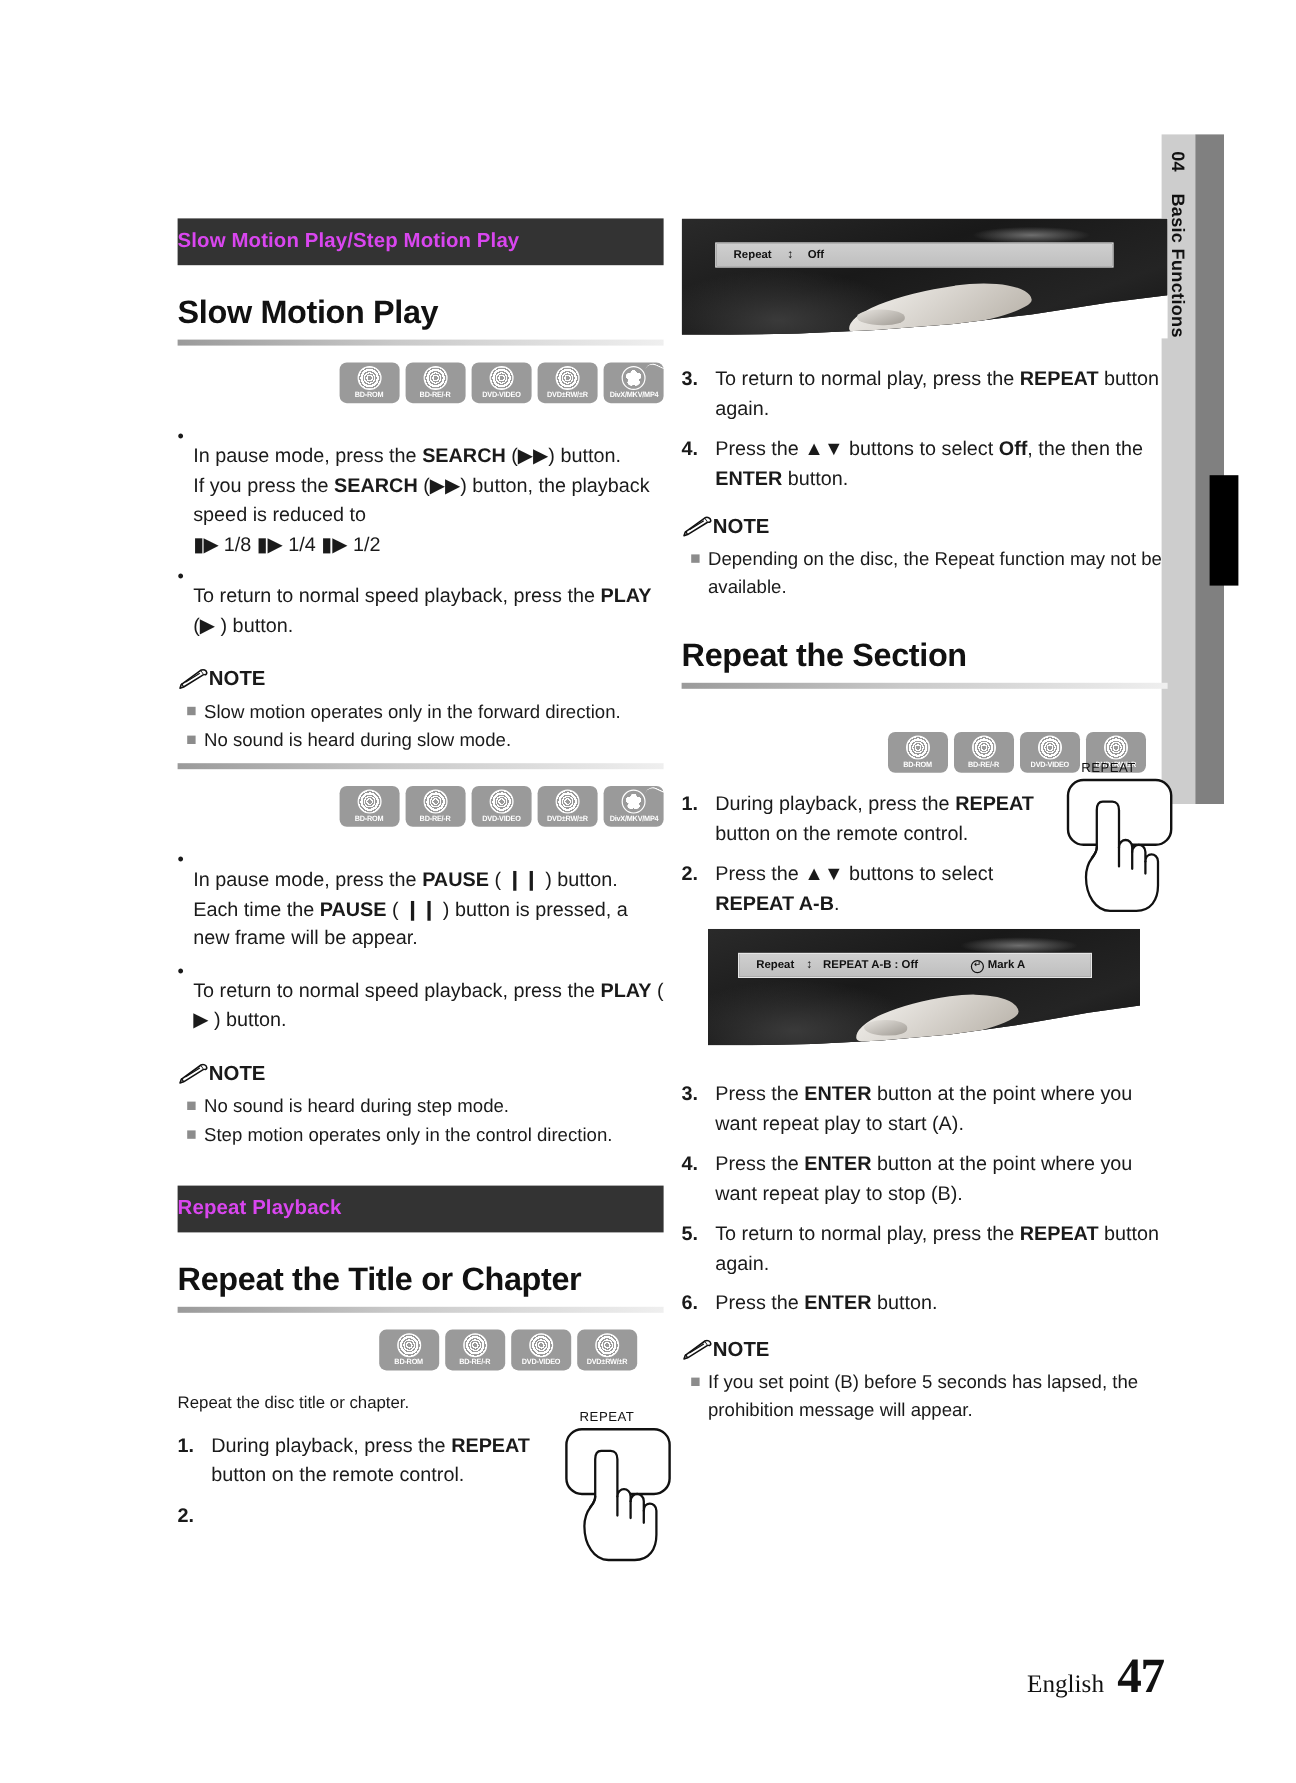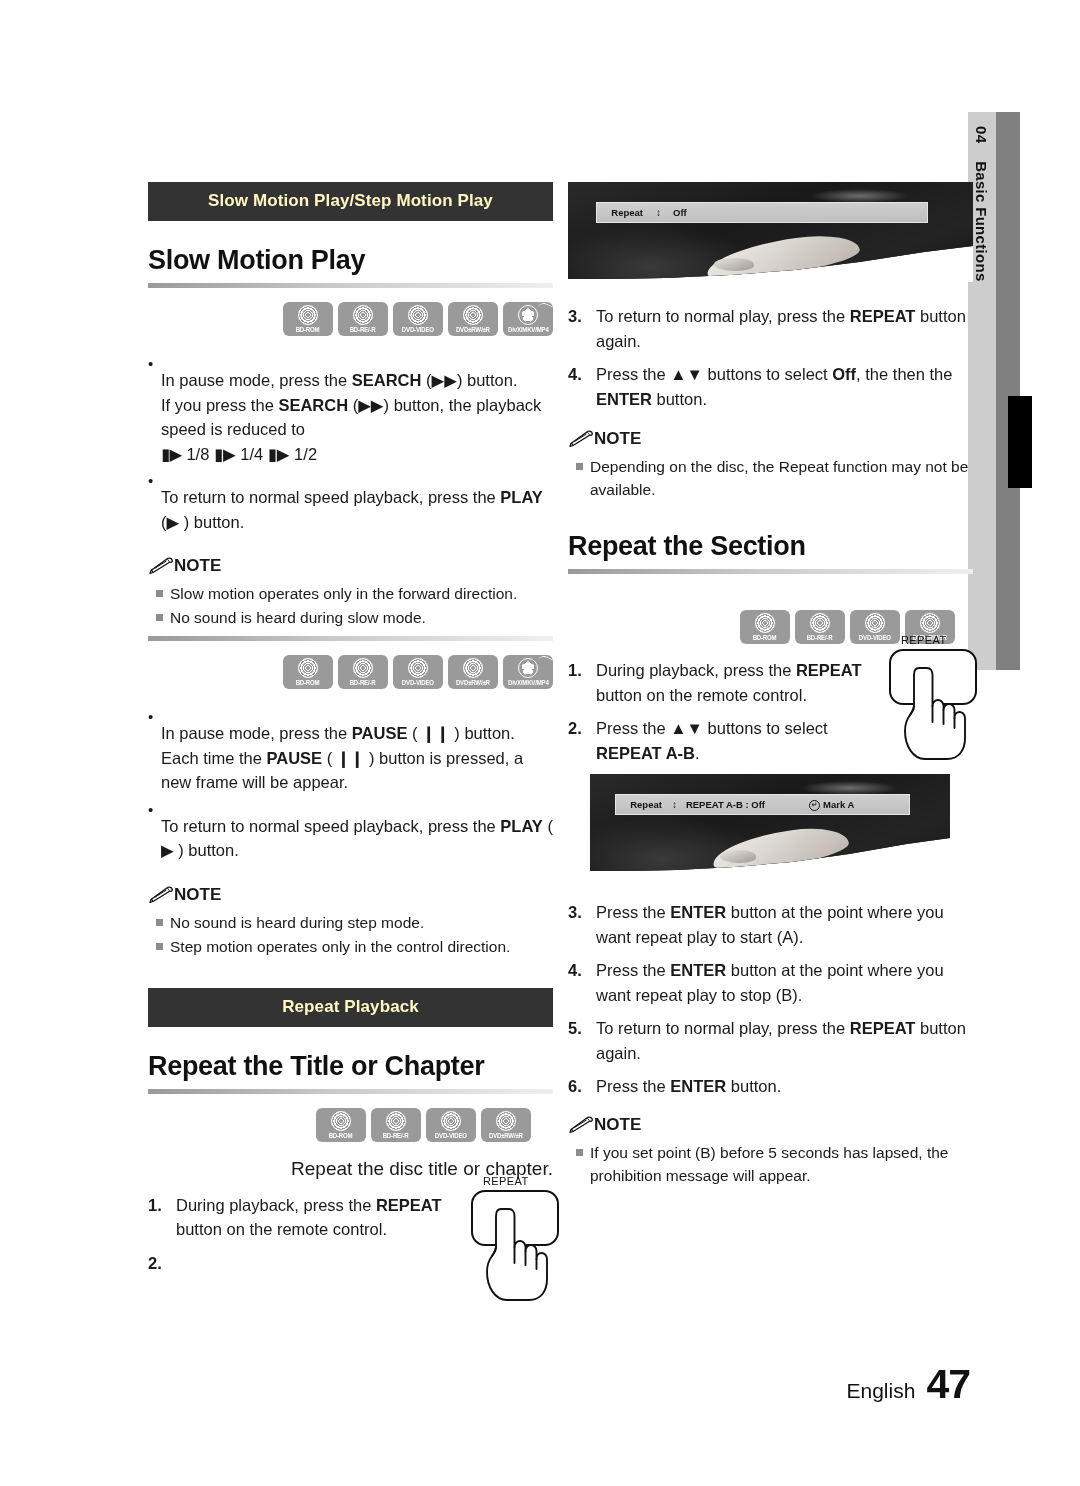--- a/index.html
+++ b/index.html
@@ -21,21 +21,21 @@
            background:#808080;}
   .sidebar-black{position:absolute;left:1008px;top:396px;width:24px;height:92px;
            background:#000;}
 
   
   .col{position:absolute;top:0;width:405px;}
   .col-left{left:148px;}
   .col-right{left:568px;}
 
   
-  .secbar{background:#333333;color:#fef9c3;text-align:center;
+  .secbar{background:#333333;color:#d946ef;
           font-size:17px;font-weight:bold;padding:9px 0 10px;
           letter-spacing:.1px;}
 
   
   h2.head{font-size:27px;font-weight:bold;margin:24px 0 0;letter-spacing:-.3px;
           color:#111;}
   .headrule{height:5px;margin-top:7px;
       background:linear-gradient(to right,#9a9a9a 0%,#c9c9c9 45%,#efefef 100%);}
 
   
@@ -63,21 +63,21 @@
           radial-gradient(circle at 24% 40%,#fff 0 20%,transparent 21%);}
   .disc .tail{position:absolute;right:2px;top:1px;width:14px;height:14px;
         border-top:1.5px solid #fff;border-right:0;border-radius:50% 0 0 0;
         transform:rotate(25deg);}
 
   
   .bullets{margin-top:16px;}
   .bullet{display:flex;font-size:16.5px;line-height:24.5px;margin-bottom:3px;}
   .bullet .dot{width:13px;flex:0 0 13px;font-size:15px;line-height:24.5px;}
   .bullet .btxt{flex:1;margin-top:16px;}
-  p.plain{font-size:19px;line-height:25px;margin:14px 0 0;text-align:right;}
+  p.plain{font-size:14px;line-height:25px;margin:14px 0 0;}
   b{font-weight:bold;}
 
   
   .note{margin-top:22px;}
   .note-head{display:flex;align-items:center;gap:0;font-size:17px;
              font-weight:bold;}
   .note-items{margin-top:6px;}
   .note-item{display:flex;font-size:15.5px;line-height:23px;margin-bottom:1px;}
   .note-item .sq{flex:0 0 22px;padding-left:8px;box-sizing:border-box;}
   .sqbox{display:inline-block;width:7px;height:7px;background:#8c8c8c;
@@ -121,22 +121,22 @@
 
   
   .handwrap{position:absolute;width:92px;height:128px;}
   .btn-label{position:absolute;top:0;left:14px;font-size:11px;
       letter-spacing:.4px;color:#111;}
   .btn-rect{position:absolute;top:15px;left:2px;width:84px;height:52px;
       border:2.2px solid #111;border-radius:14px;background:#fff;}
   .hand{position:absolute;top:32px;left:14px;width:76px;height:96px;}
 
   
-  .footer{position:absolute;right:110px;bottom:78px;
-      display:flex;align-items:baseline;gap:11px;}
+  .footer{position:absolute;right:110px;bottom:66px;
+      display:flex;align-items:baseline;gap:11px;font-family:Liberation Serif, serif;}
   .f-lang{font-size:21px;color:#111;}
   .f-page{font-size:41px;font-weight:bold;color:#111;letter-spacing:-1px;}
 </style>
 </head>
 <body>
 
 <div class="page">
 
   <div class="sidebar-gray"></div>
   <div class="sidebar-black"></div>

